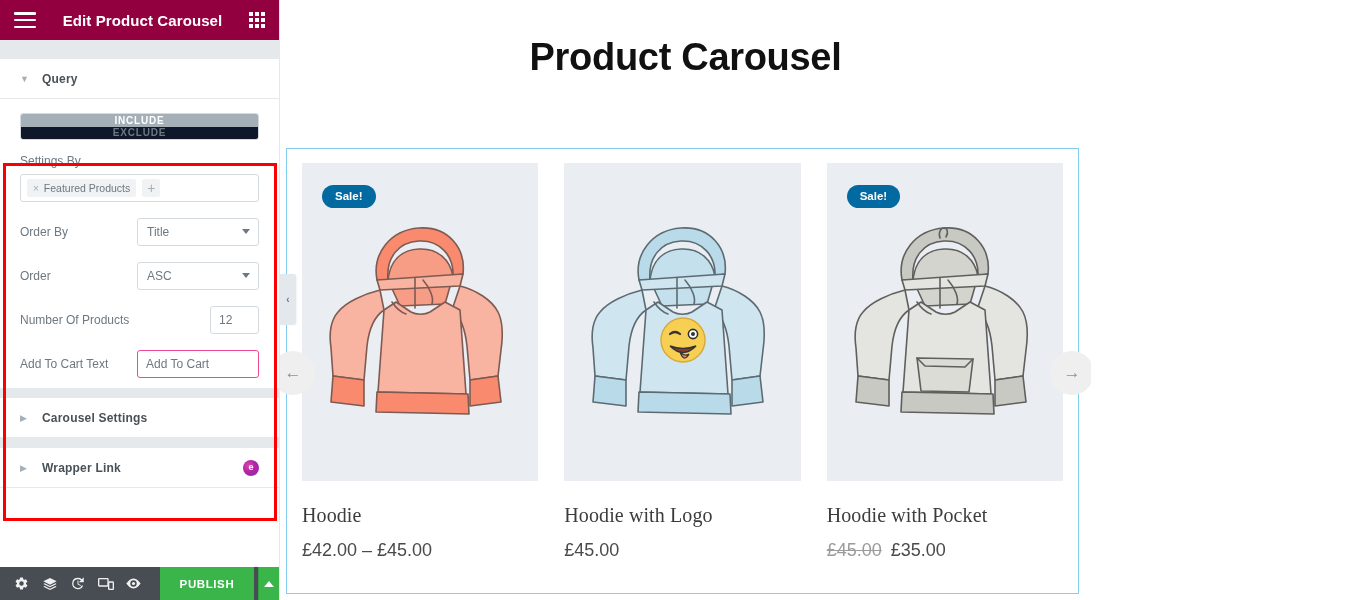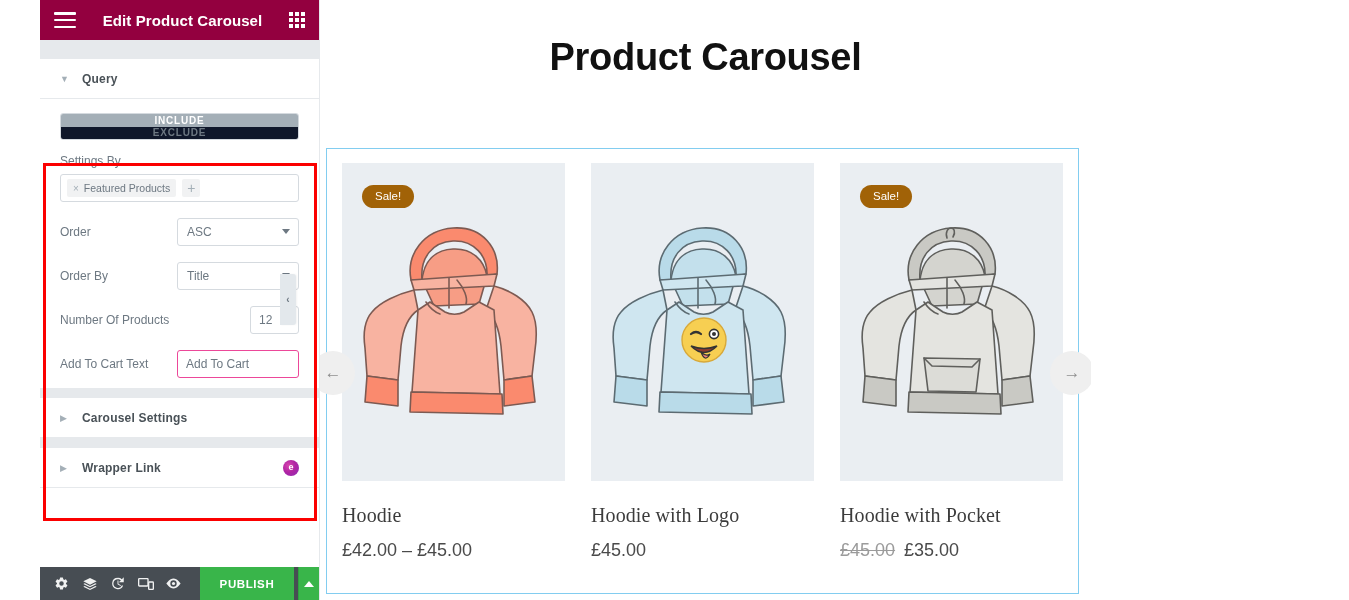--- a/index.html
+++ b/index.html
@@ -2,21 +2,21 @@
 <html><head>
 <meta charset="utf-8">
 <style>
   * { box-sizing: border-box; margin: 0; padding: 0; }
   html, body {
     width: 1349px; height: 600px;
     font-family: "Liberation Sans", sans-serif;
     background: #ffffff;
     overflow: hidden;
   }
-  #app { position: relative; width: 1091px; height: 600px; display: flex; padding-left: 40px; }
+  #app { position: relative; width: 1091px; height: 600px; display: flex; }
 
   
   #panel {
     width: 280px; height: 600px;
     background: #ffffff;
     position: relative;
     display: flex; flex-direction: column;
     border-right: 1px solid #e6e9ec;
   }
   #panel-header {
@@ -138,22 +138,22 @@
     position: absolute; left: 6px; right: 12px; top: 148px; bottom: 6px;
     border: 1px solid #82cdf0; background: #fff;
   }
   #carousel-track { display: flex; gap: 26px; padding: 14px 15px 0 15px; }
   .product-card { flex: 1 1 0; min-width: 0; }
   .p-image {
     position: relative; width: 100%; height: 318px; background: #eaeef2;
     display: flex; align-items: center; justify-content: center; overflow: hidden;
   }
   .sale-badge {
-    position: absolute; left: 20px; top: 22px; background: #a16207; color: #ffffff;
-    font-size: 11.5px; font-weight: normal; padding: 5px 13px; border-radius: 14px;
+    position: absolute; left: 20px; top: 22px; background: #0369a1; color: #ffffff;
+    font-size: 11.5px; font-weight: bold; padding: 5px 13px; border-radius: 14px;
     font-family: "Liberation Sans", sans-serif; line-height: 1.1; z-index: 3;
   }
   .p-title {
     font-family: "Liberation Serif", serif; font-size: 20px; color: #3c3c3c;
     margin-top: 22px; line-height: 1.2; letter-spacing: .1px;
   }
   .p-price { font-family: Liberation Sans, sans-serif; font-size: 18px; color: #4a4a4a; margin-top: 13px; }
   .p-price del { color: #9b9b9b; text-decoration: line-through; margin-right: 9px; }
 
   .nav-arrow {
@@ -213,31 +213,31 @@
 
         <div class="tagbox">
           <span class="tag">
             <span class="x">×</span>
             <span>Featured Products</span>
           </span>
           <span class="tag-add">+</span>
         </div>
 
         <div class="ctl-row">
+          <span class="field-label">Order By</span>
+          <span class="select-wrap">
+            <select class="ui-select" id="order-by-select"><option value="Date">Date</option><option value="Title" selected="">Title</option><option value="Price">Price</option><option value="Popularity">Popularity</option><option value="Rating">Rating</option><option value="Random">Random</option><option value="Menu Order">Menu Order</option><option value="ID">ID</option></select>
+            <span class="sel-caret"></span>
+          </span>
+        </div>
+
+        <div class="ctl-row">
           <span class="field-label">Order</span>
           <span class="select-wrap">
             <select class="ui-select" id="order-select"><option value="ASC">ASC</option><option value="DESC">DESC</option></select>
-            <span class="sel-caret"></span>
-          </span>
-        </div>
-
-        <div class="ctl-row">
-          <span class="field-label">Order By</span>
-          <span class="select-wrap">
-            <select class="ui-select" id="order-by-select"><option value="Date">Date</option><option value="Title" selected="">Title</option><option value="Price">Price</option><option value="Popularity">Popularity</option><option value="Rating">Rating</option><option value="Random">Random</option><option value="Menu Order">Menu Order</option><option value="ID">ID</option></select>
             <span class="sel-caret"></span>
           </span>
         </div>
 
         <div class="ctl-row">
           <span class="field-label">Number Of Products</span>
           <input class="num-input" type="text" value="12" style="">
         </div>
 
 

